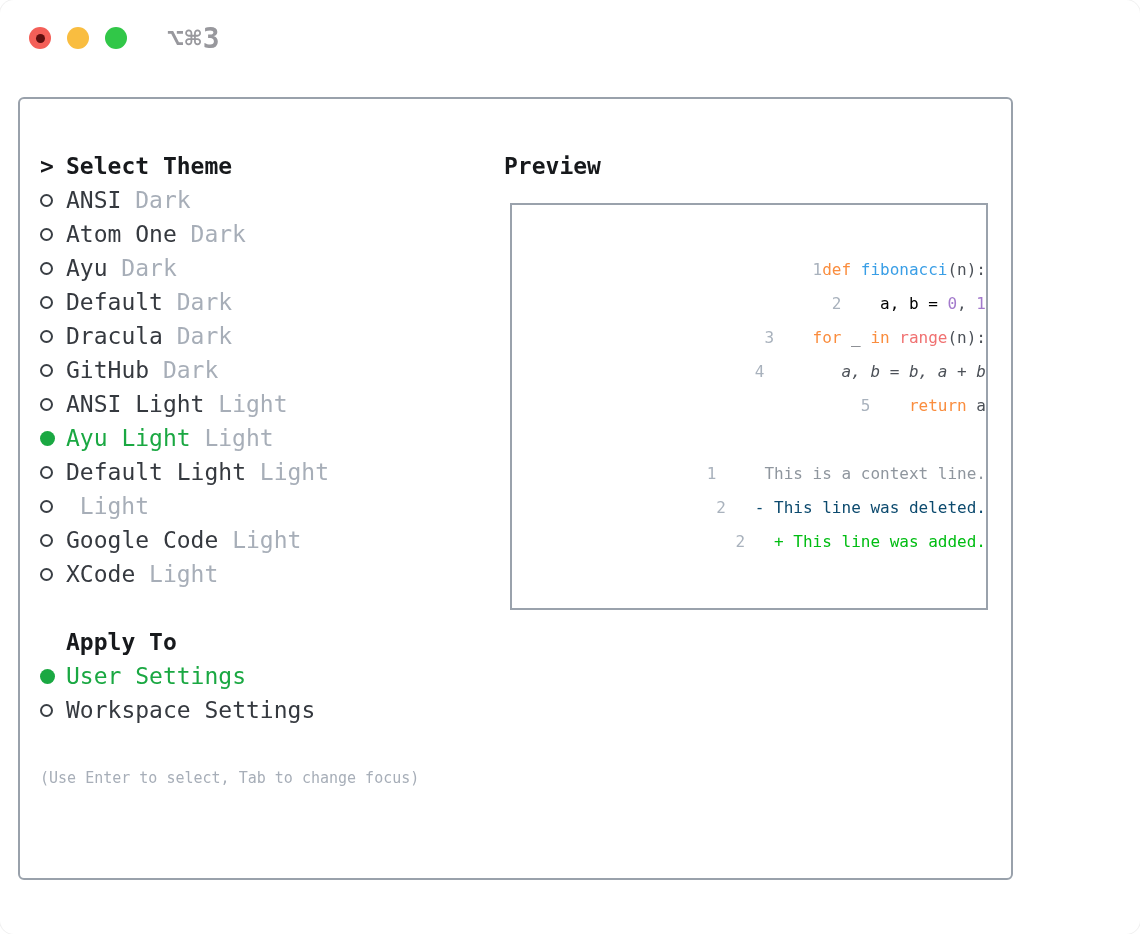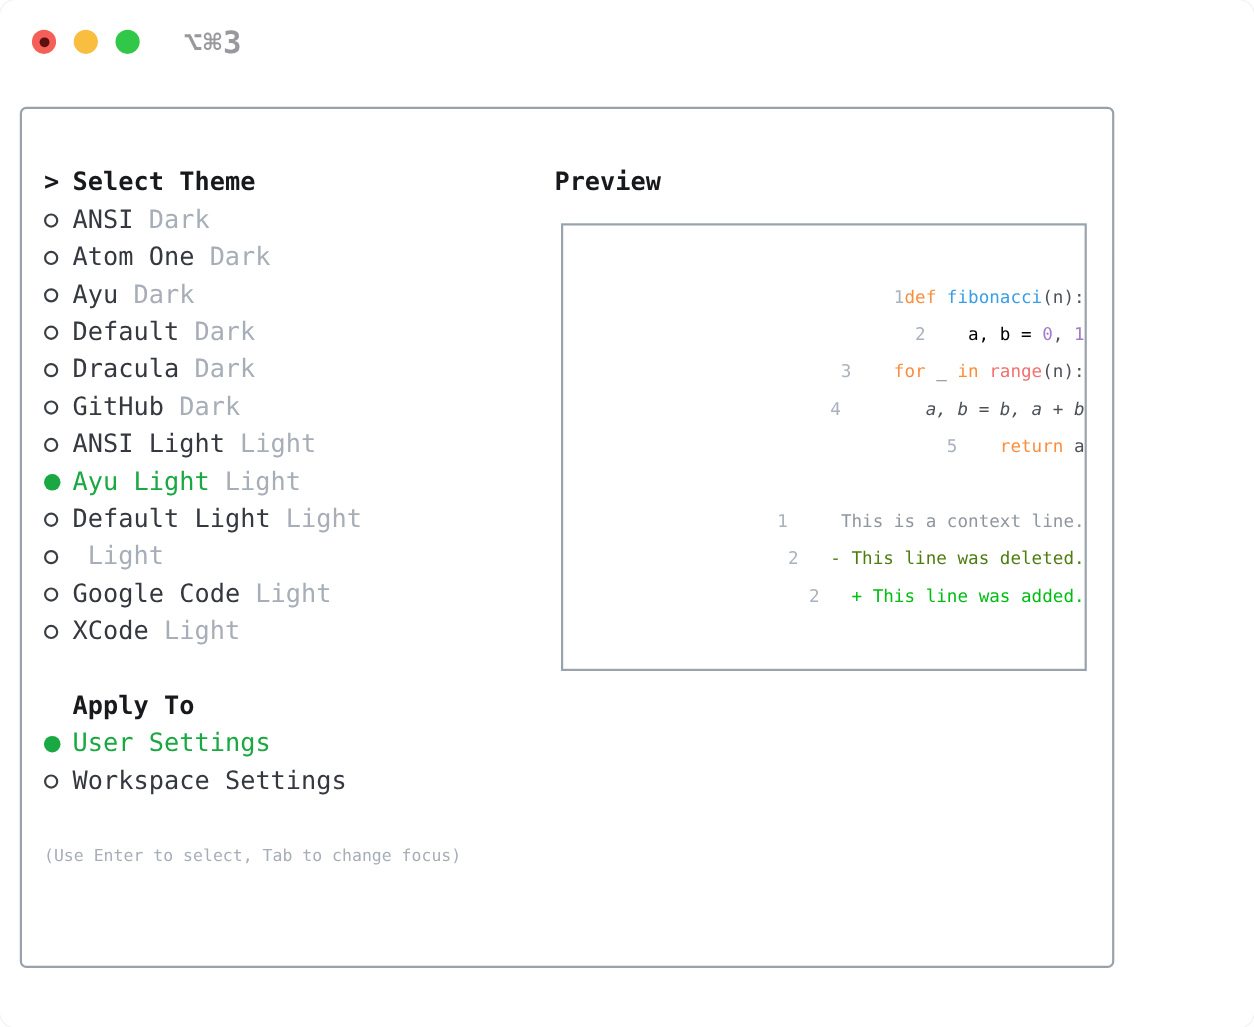--- a/index.html
+++ b/index.html
@@ -127,19 +127,19 @@
 
     <div class="preview-box">
       <div class="code" id="preview-lines">
           <div class="pline"><span class="lnum">1</span><span style="color: rgb(250, 141, 62);">def</span><span style="color: rgb(76, 81, 88);"> </span><span style="color: rgb(57, 158, 230);">fibonacci</span><span style="color: rgb(76, 81, 88);">(n):</span></div>
           <div class="pline"><span class="lnum">2</span><span style="color: #000000;">    a, b = </span><span style="color: rgb(163, 122, 204);">0</span><span style="color: rgb(76, 81, 88);">, </span><span style="color: rgb(163, 122, 204);">1</span></div>
           <div class="pline"><span class="lnum">3</span><span style="color: rgb(76, 81, 88);">    </span><span style="color: rgb(250, 141, 62);">for</span><span style="color: rgb(76, 81, 88);"> _ </span><span style="color: rgb(250, 141, 62);">in</span><span style="color: rgb(76, 81, 88);"> </span><span style="color: rgb(240, 113, 113);">range</span><span style="color: rgb(76, 81, 88);">(n):</span></div>
           <div class="pline"><span class="lnum">4</span><span style="color: rgb(76, 81, 88); font-style: italic;">        a, b = b, a + b</span></div>
           <div class="pline"><span class="lnum">5</span><span style="color: rgb(76, 81, 88);">    </span><span style="color: rgb(250, 141, 62);">return</span><span style="color: rgb(76, 81, 88);"> a</span></div>
           <div class="pline"><span class="lnum"></span></div>
           <div class="pline"><span class="lnum">1</span><span style="color: rgb(143, 150, 158);">     This is a context line.</span></div>
-          <div class="pline"><span class="lnum">2</span><span style="color: #4d7c0f;">   - This line was deleted.</span></div>
+          <div class="pline"><span class="lnum">2</span><span style="color: #0c4a6e;">   - This line was deleted.</span></div>
           <div class="pline"><span class="lnum">2</span><span style="color: rgb(0, 189, 18);">   + This line was added.</span></div>
         </div>
     </div>
 
   </div>
 </div>
 
 </body></html>

